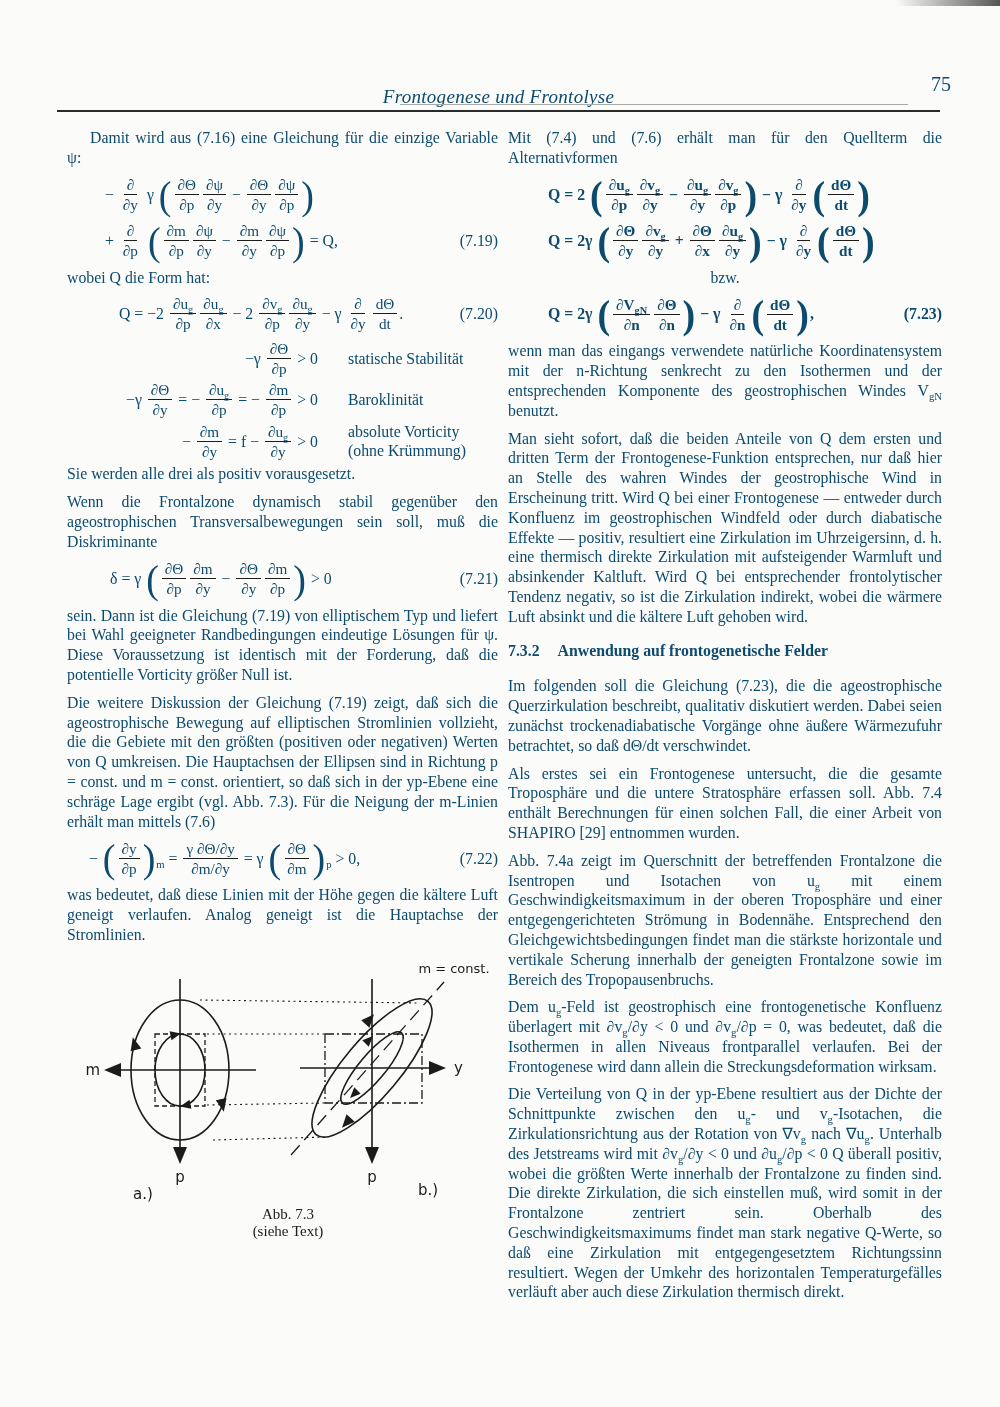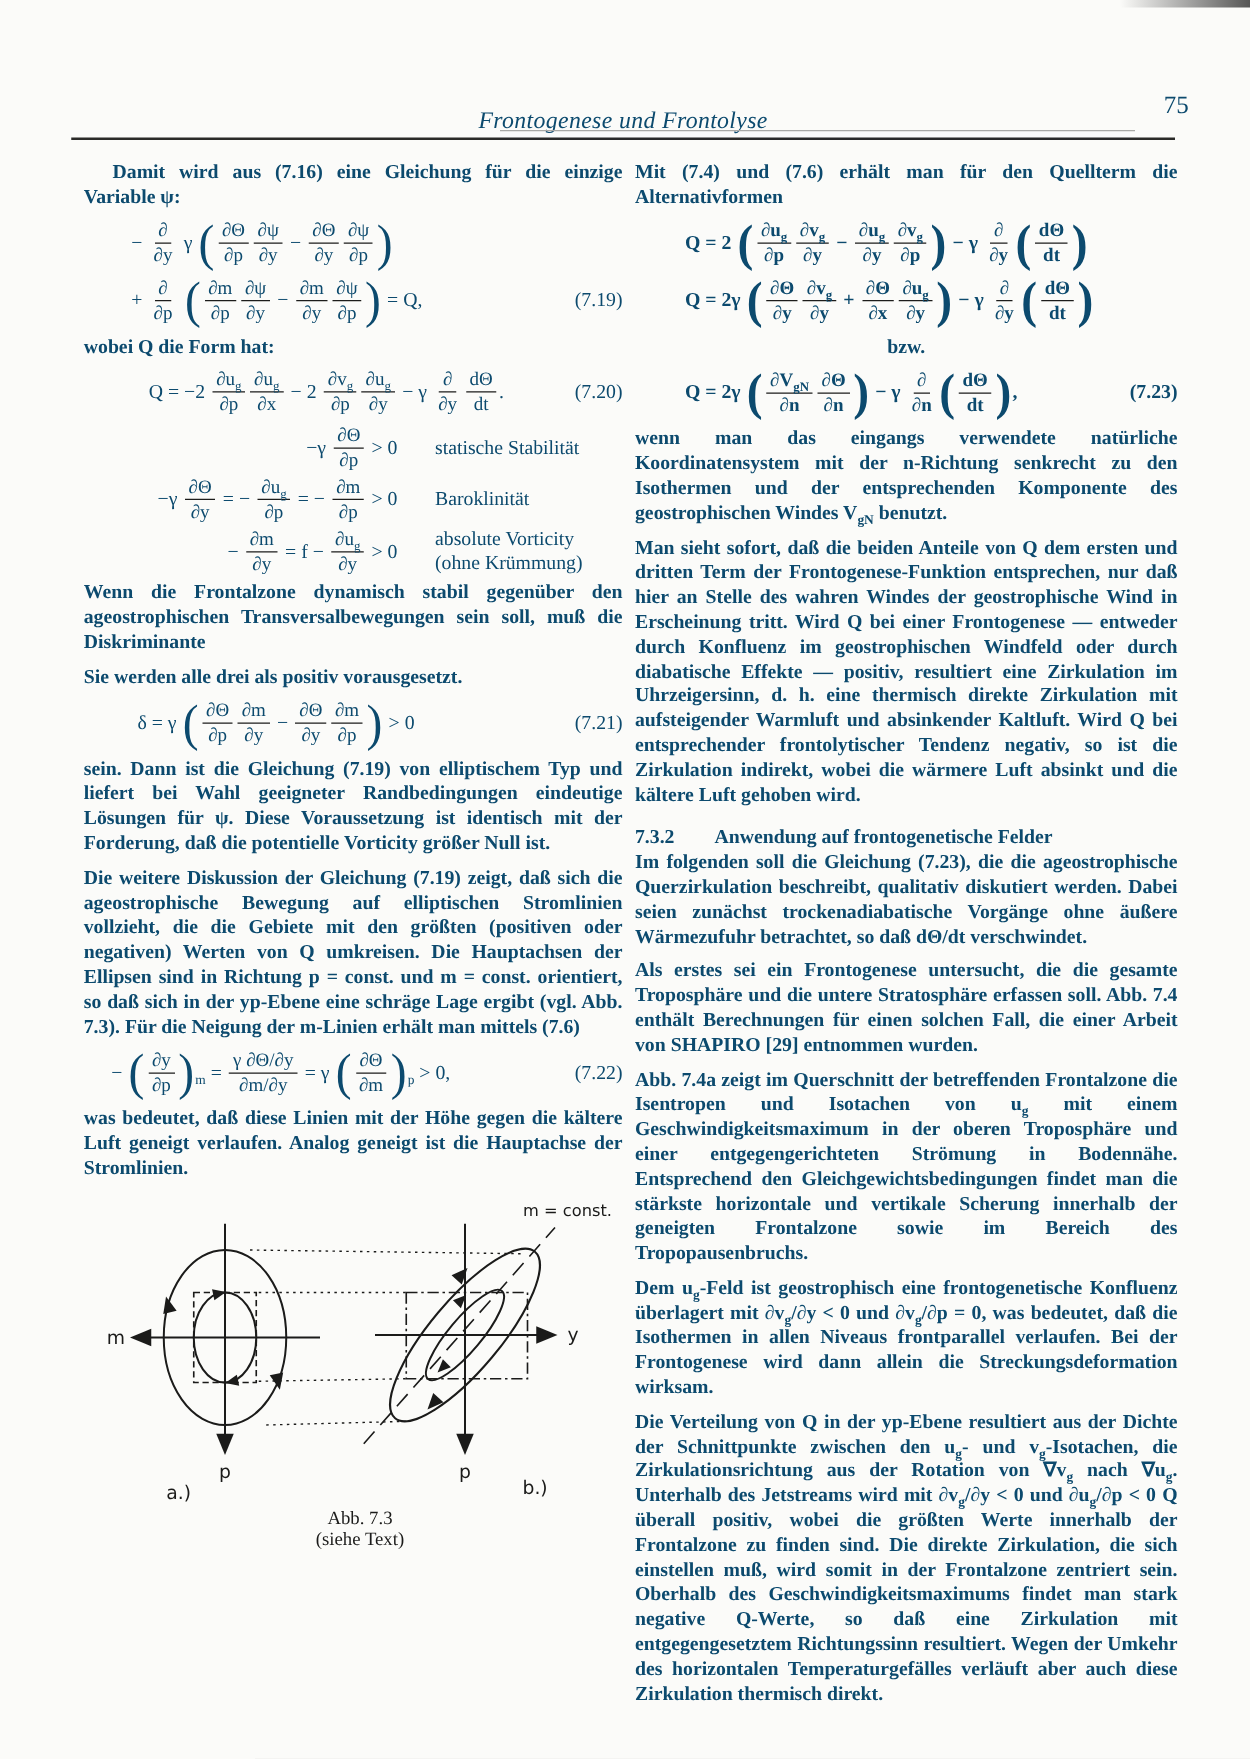--- a/index.html
+++ b/index.html
@@ -10,21 +10,21 @@
   
   .rh-title{position:absolute;top:86px;left:57px;width:883px;text-align:center;
             font-style:italic;font-size:19px;letter-spacing:.3px;}
   .rh-num{position:absolute;top:73px;right:80px;font-size:20px;}
   .rule-light{position:absolute;top:104px;left:400px;width:508px;height:1px;background:#a9a9a5;}
   .rule{position:absolute;top:110px;left:57px;width:883px;height:2px;background:#2a2a28;}
   
   .col{position:absolute;top:128px;font-size:15.8px;line-height:19.8px;}
   .colL{left:67px;width:431px;}
   .colR{left:508px;width:434px;}
-  p{margin:0 0 8px;text-align:justify;hyphens:auto;font-weight:bold;}
+  p{margin:0 0 8px;text-align:justify;hyphens:auto;}
   p.indent{text-indent:23px;}
   p.nojust{text-align:center;}
   
   .eqrow{display:flex;align-items:center;margin:4px 0 8px;font-size:15.8px;}
   .eqbody{display:flex;align-items:center;}
   .etxt{white-space:pre;}
   .frac{display:inline-flex;flex-direction:column;align-items:center;margin:0 2px;
         font-size:15.2px;line-height:1.12;text-align:center;}
   .frac .num{border-bottom:1.4px solid #1c1c1b;padding:0 3px 1px;}
   .frac .den{padding:1px 3px 0;}
@@ -32,21 +32,21 @@
   .eqnum{margin-left:auto;padding-left:8px;}
   .ind38{padding-left:38px;} .ind56{padding-left:52px;} .ind43{padding-left:43px;}
   .ind28{padding-left:22px;} .ind40{padding-left:40px;font-weight:bold;}
   
   .coefrow{display:flex;align-items:center;margin:4px 0;}
   .coefeq{width:251px;display:flex;justify-content:flex-end;align-items:center;}
   .coeflabel{margin-left:30px;line-height:19px;}
   .coeflabel span{display:block;}
   sub{font-size:68%;line-height:0;}
   
-  .sechead{font-weight:bold;font-size:15.8px;margin:14px 0 0;display:flex;gap:32px;align-items:flex-end;}
+  .sechead{font-weight:bold;font-size:15.8px;margin:14px 0 16px;display:flex;gap:18px;align-items:flex-end;}
   
   .fig{margin:8px 0 0 -7px;display:block;}
   .fig .ln{fill:none;stroke:#1b1b1a;stroke-width:1.6;}
   .fig .dash{fill:none;stroke:#1b1b1a;stroke-width:1.3;stroke-dasharray:5 3;}
   .fig .dashdot{fill:none;stroke:#1b1b1a;stroke-width:1.3;stroke-dasharray:9 3 2 3;}
   .fig .ldash{fill:none;stroke:#1b1b1a;stroke-width:1.3;stroke-dasharray:13 7;}
   .fig .dot{fill:none;stroke:#1b1b1a;stroke-width:1.1;stroke-dasharray:2 3.5;}
   .fig .arr{fill:#1b1b1a;stroke:none;}
   .fig text{fill:#1b1b1a;}
   .fig .axlbl{font-family:"DejaVu Sans",sans-serif;font-size:15px;}
@@ -214,22 +214,22 @@
             <span class="den">∂y</span>
           </span>
           <span class="etxt"> &gt; 0</span>
         </span>
       <span class="coeflabel">
         <span>absolute Vorticity</span>
         <span>(ohne Krümmung)</span>
       </span>
     </div>
 
+    <p>Sie werden alle drei als positiv vorausgesetzt.</p>
     <p>Wenn die Frontalzone dynamisch stabil gegenüber den ageostrophischen Transversalbewegungen sein soll, muß die Diskriminante</p>
-    <p>Sie werden alle drei als positiv vorausgesetzt.</p>
 
     <div class="eqrow ind43">
       <span class="eqbody">
           <span class="etxt">δ = γ </span>
           <span class="bigp">(</span>
           <span class="frac">
             <span class="num">∂Θ</span>
             <span class="den">∂p</span>
           </span>
           <span class="frac">

